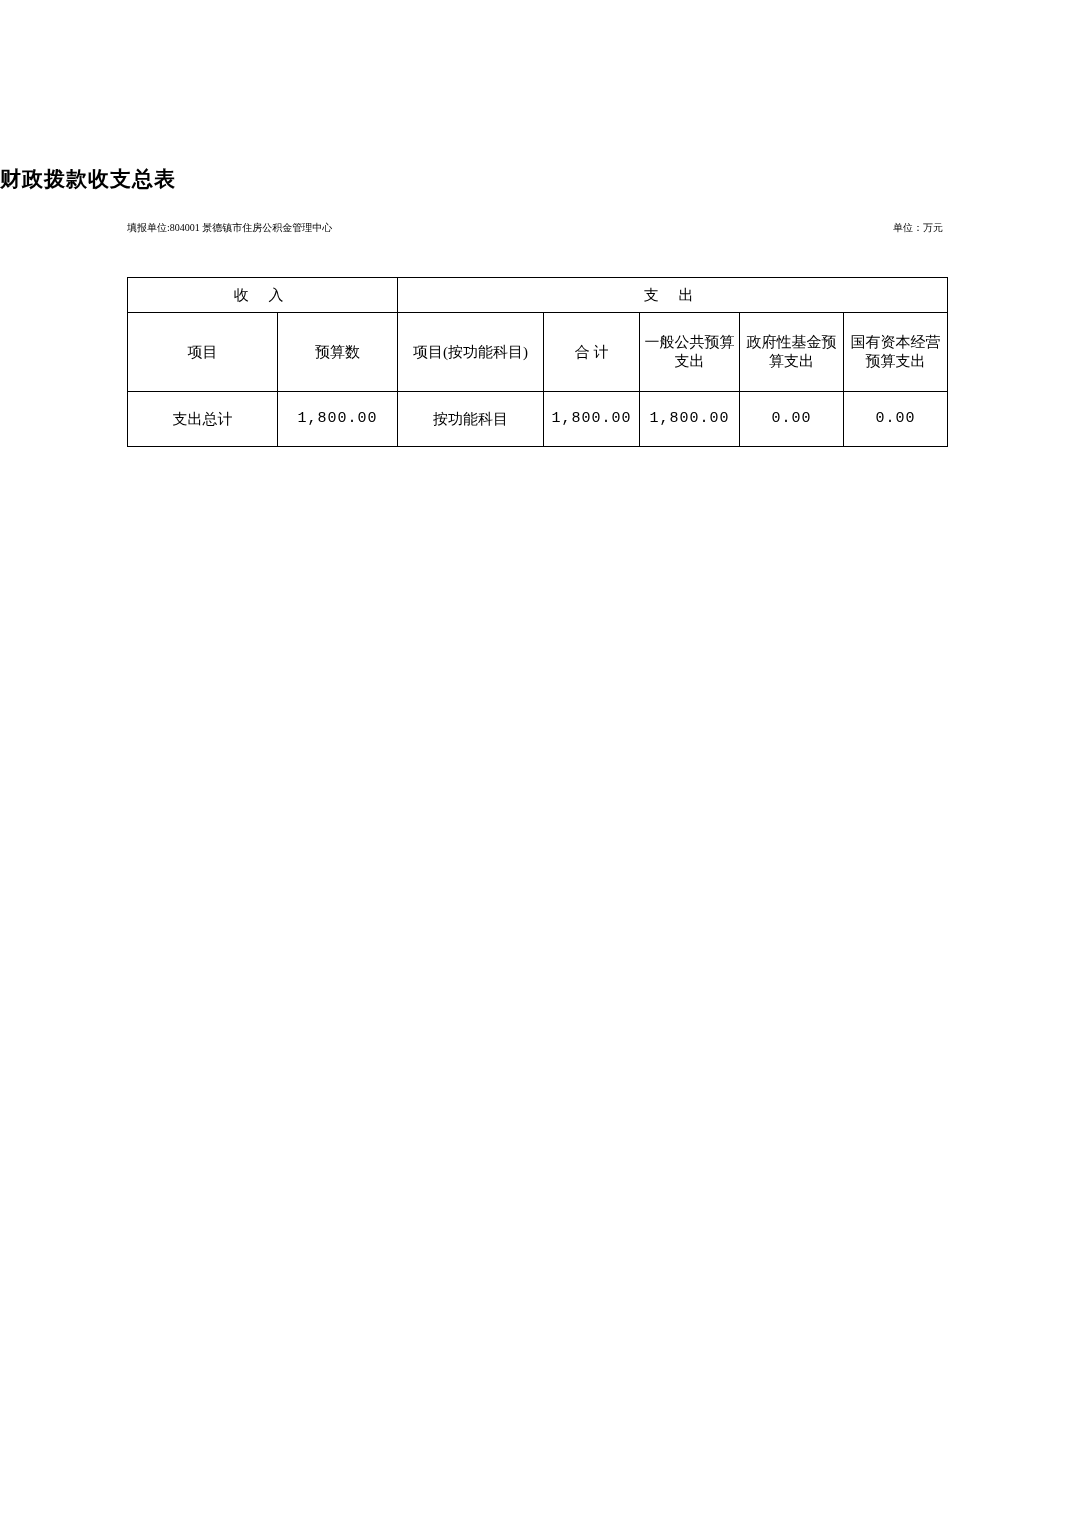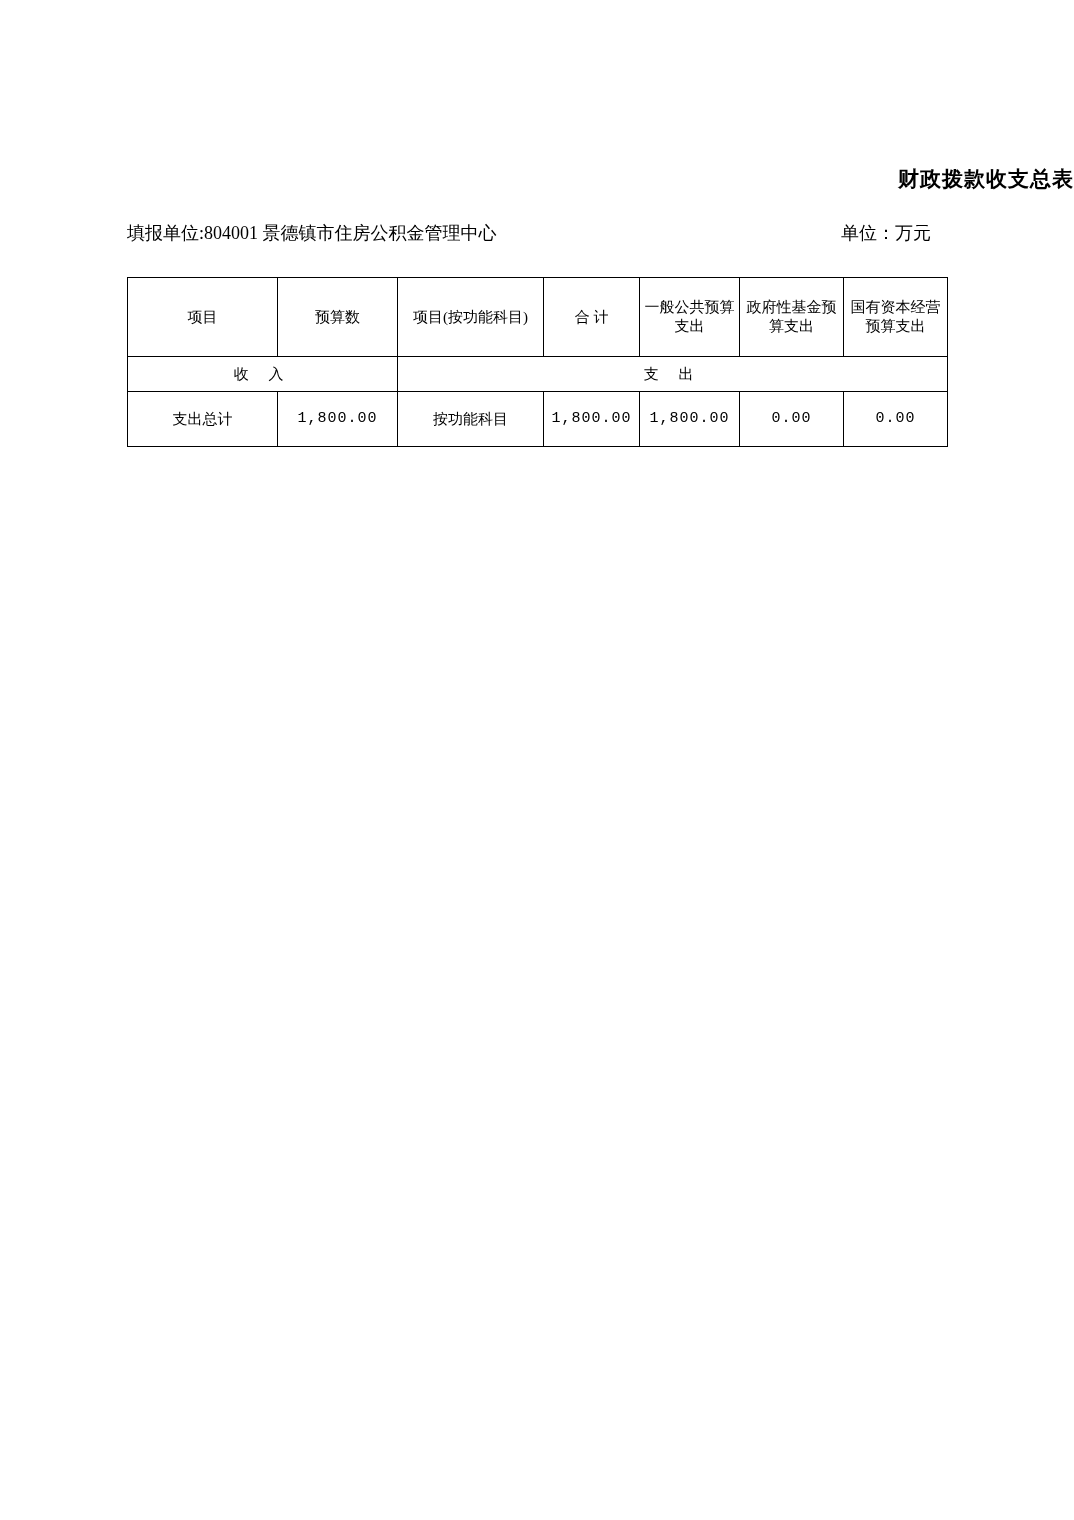--- a/index.html
+++ b/index.html
@@ -14,45 +14,45 @@
     color: #000000;
     position: relative;
   }
   .page {
     position: relative;
     width: 1074px;
     height: 1520px;
     box-sizing: border-box;
   }
   .doc-title {
-    text-align: right;
+    text-align: left;
     font-family: "Liberation Sans", "DejaVu Sans", sans-serif;
     font-weight: bold;
     font-size: 21px;
     letter-spacing: 1px;
     margin: 0;
     padding-top: 165px;
   }
   .meta-row {
     position: relative;
     margin: 0 auto;
     width: 820px;
     padding-top: 28px;
-    font-size: 18px;
+    font-size: 10px;
     font-family: "Liberation Serif", "DejaVu Serif", serif;
   }
   .meta-left {
     position: absolute;
     left: 0;
     top: 28px;
     white-space: nowrap;
   }
   .meta-right {
     position: absolute;
-    right: 16px;
+    right: 4px;
     top: 28px;
     white-space: nowrap;
   }
   .table-wrap {
     margin: 0 auto;
     width: 820px;
     padding-top: 56px;
   }
   table.budget {
     border-collapse: collapse;
@@ -108,31 +108,31 @@
         <col class="c1">
           <col class="c2">
           <col class="c3">
           <col class="c4">
           <col class="c5">
           <col class="c6">
           <col class="c7">
       </colgroup>
       <tbody>
         <tr>
+          <td class="grp-head" colspan="2">收        入</td>
+          <td class="grp-head" colspan="5">支        出</td>
+        </tr>
+        <tr>
           <td class="hdr">项目</td>
           <td class="hdr">预算数</td>
           <td class="hdr">项目(按功能科目)</td>
           <td class="hdr">合 计</td>
           <td class="hdr">一般公共预算支出</td>
           <td class="hdr">政府性基金预算支出</td>
           <td class="hdr">国有资本经营预算支出</td>
-        </tr>
-        <tr>
-          <td class="grp-head" colspan="2">收        入</td>
-          <td class="grp-head" colspan="5">支        出</td>
         </tr>
         <tr class="data-row">
           <td>支出总计</td>
           <td class="num">1,800.00</td>
           <td>按功能科目</td>
           <td class="num">1,800.00</td>
           <td class="num">1,800.00</td>
           <td class="num">0.00</td>
           <td class="num">0.00</td>
         </tr>

